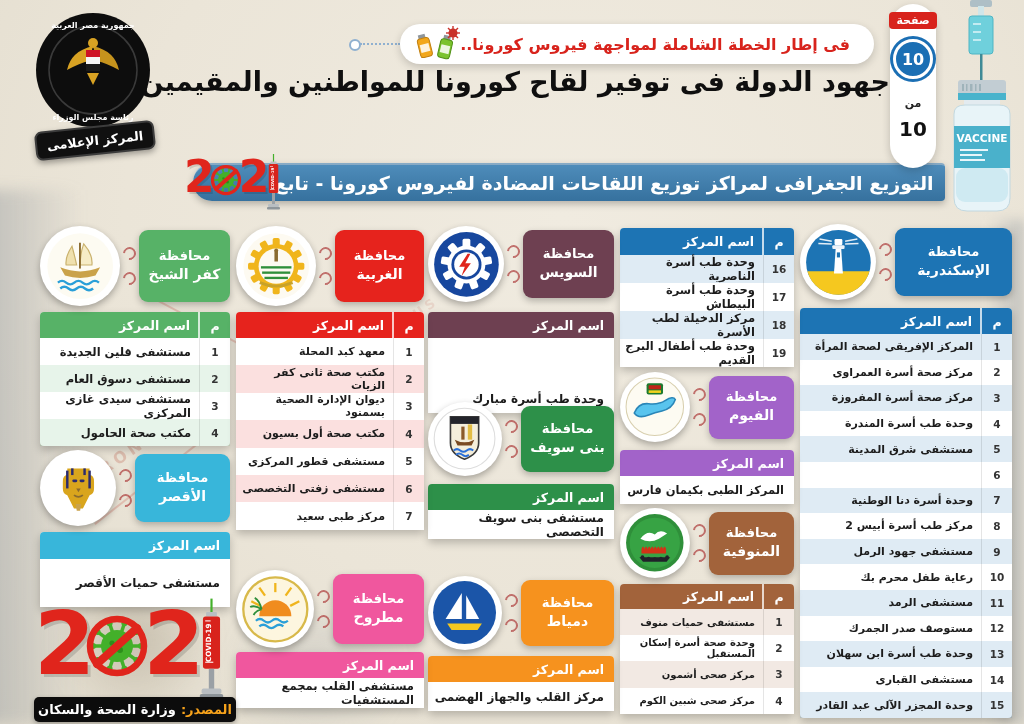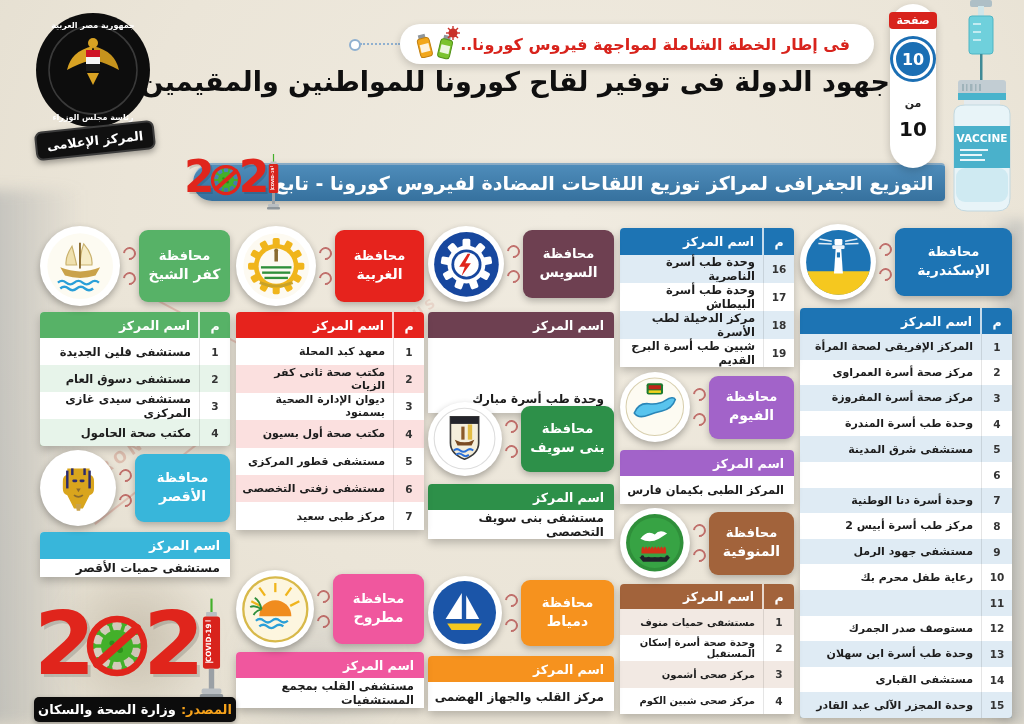--- a/index.html
+++ b/index.html
@@ -354,20 +354,21 @@
       <div class="t-row" style="height: 25.6px; background: rgba(29, 116, 180, 0.14);">
         <div class="c-num">9</div>
         <div class="c-name">مستشفى جهود الرمل</div>
       </div>
       <div class="t-row" style="height: 25.6px; background: rgb(255, 255, 255);">
         <div class="c-num">10</div>
         <div class="c-name">رعاية طفل محرم بك</div>
       </div>
       <div class="t-row" style="height: 25.6px; background: rgba(29, 116, 180, 0.14);">
         <div class="c-num">11</div>
+        <div class="c-name">مستشفى الرمد</div>
       </div>
       <div class="t-row" style="height: 25.6px; background: rgb(255, 255, 255);">
         <div class="c-num">12</div>
         <div class="c-name">مستوصف صدر الجمرك</div>
       </div>
       <div class="t-row" style="height: 25.6px; background: rgba(29, 116, 180, 0.14);">
         <div class="c-num">13</div>
         <div class="c-name">وحدة طب أسرة ابن سهلان</div>
       </div>
       <div class="t-row" style="height: 25.6px; background: rgb(255, 255, 255);">
@@ -391,21 +392,21 @@
       <div class="t-row" style="height: 28px; background: rgb(255, 255, 255);">
         <div class="c-num">17</div>
         <div class="c-name">وحدة طب أسرة البيطاش</div>
       </div>
       <div class="t-row" style="height: 28px; background: rgba(29, 116, 180, 0.14);">
         <div class="c-num">18</div>
         <div class="c-name">مركز الدخيلة لطب الأسرة</div>
       </div>
       <div class="t-row" style="height: 28px; background: rgb(255, 255, 255);">
         <div class="c-num">19</div>
-        <div class="c-name">شبين طب أسرة البرج القديم</div>
+        <div class="c-name">وحدة طب أطفال البرج القديم</div>
       </div>
     </div>
     <div class="gov-card" style="left: 620px; top: 372px; width: 174px; height: 70px;">
       <div class="gov-icon" style="width: 70px; height: 70px;">
         <svg viewBox="0 0 60 60">
           <circle cx="30" cy="30" r="28" fill="#fdfbf2" stroke="#d8cfae"></circle>
           <rect x="22" y="7" width="16" height="11" rx="2" fill="#1d7a2f"></rect>
           <rect x="24" y="9" width="12" height="4" fill="#c02418"></rect>
           <rect x="24" y="14" width="12" height="2.5" fill="#f2d21f"></rect>
           <path d="M10 36 q4 -10 14 -9 q10 1 16 -3 q8 -5 10 -1 q-3 9 -13 11 q-7 1.5 -13 4 q-10 4 -14 -2z" fill="#59c4ee" stroke="#2a86b8" stroke-width="1.5"></path>
@@ -712,21 +713,21 @@
       </div>
       <div class="gov-label" style="background: rgb(56, 182, 218);">
         <div class="gov-word">محافظة</div>
         <div class="gov-name">الأقصر</div>
       </div>
     </div>
     <div class="gov-table" style="left: 40px; top: 532px; width: 190px; font-size: 12px;">
       <div class="t-head" style="background: rgb(56, 182, 218); height: 27px;">
         <div class="c-name single">اسم المركز</div>
       </div>
-      <div class="t-row" style="height: 18px; background: rgb(255, 255, 255);">
+      <div class="t-row" style="height: 48px; background: rgb(255, 255, 255);">
         <div class="c-name single">مستشفى حميات الأقصر</div>
       </div>
     </div>
     <div class="gov-card" style="left: 236px; top: 570px; width: 188px; height: 78px;">
       <div class="gov-icon" style="width: 78px; height: 78px;">
         <svg viewBox="0 0 60 60">
           <circle cx="30" cy="30" r="28" fill="#fdf6df" stroke="#d8b94a" stroke-width="2"></circle>
           <g stroke="#f0b51c" stroke-width="2">
             <path d="M30 7 v8"></path>
             <path d="M16 11 l5 7"></path>

